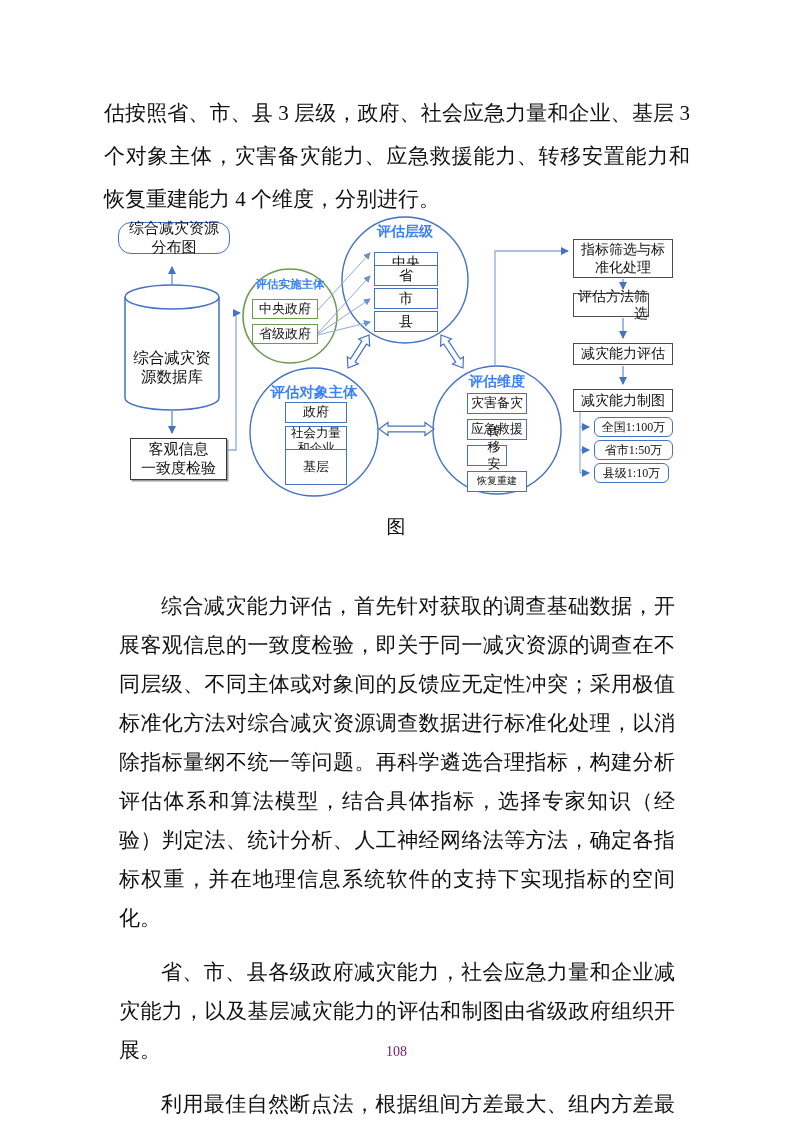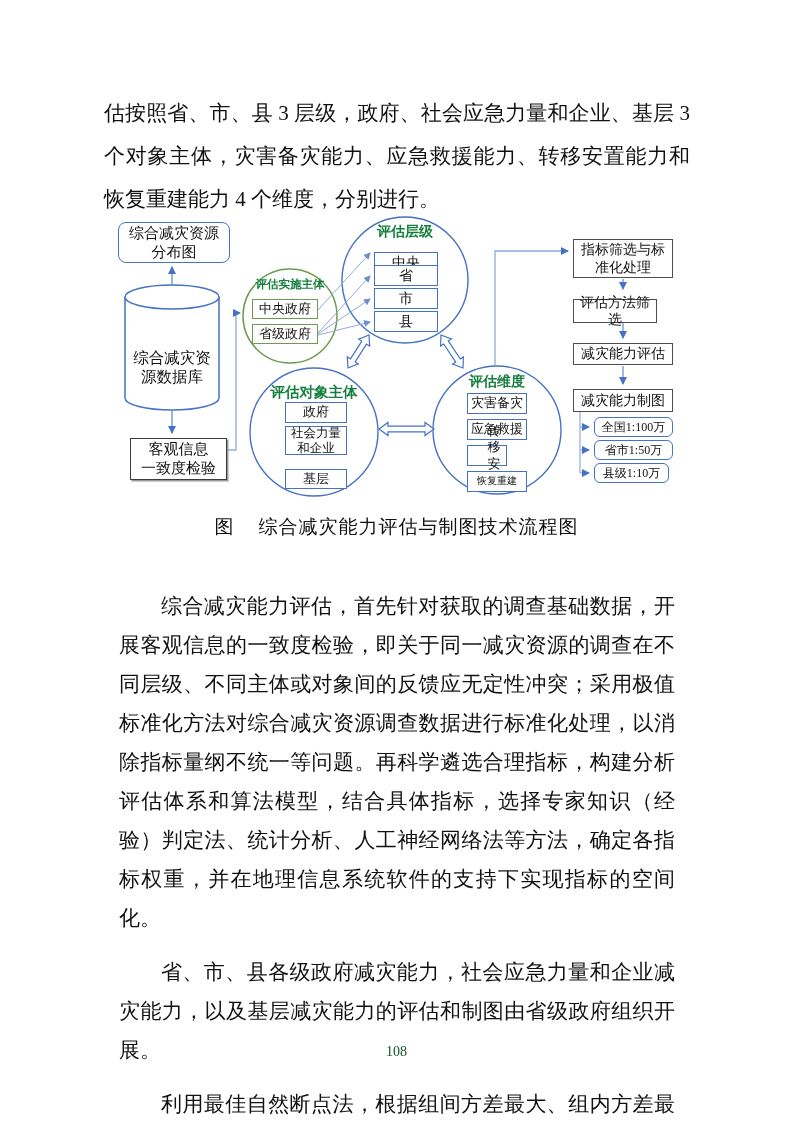--- a/index.html
+++ b/index.html
@@ -16,42 +16,42 @@
     position:absolute;left:104px;top:92px;width:586px;
     font-size:21px;line-height:43px;text-align:justify;
   }
   
   .diagram{position:absolute;left:97px;top:215px;width:600px;height:285px;}
   .diagram svg{position:absolute;left:0;top:0;}
   .d{position:absolute;display:flex;align-items:center;justify-content:center;
      text-align:center;white-space:pre-line;background:#fff;box-sizing:border-box;
      line-height:1.25;}
   .lbl{position:absolute;text-align:center;white-space:pre-line;background:transparent;
-     font-weight:600;color:#15803d;}
+     font-weight:600;color:#3b82f6;}
   .bx-blue{border:1.4px solid #4472C4;}
   .bx-green{border:1.3px solid #6E9B50;}
   .bx-dark{border:1.3px solid #4d4d4d;}
   .rounded{border-radius:8px;}
   .rounded-sm{border-radius:6px;}
   .shadow{box-shadow:1.5px 1.5px 0 #9a9a9a;}
   
   .caption{
     position:absolute;left:0;top:514px;width:793px;
     display:flex;justify-content:center;align-items:center;gap:24px;
     font-size:19px;letter-spacing:1px;
   }
   
   .body-text{
     position:absolute;left:104px;top:572px;width:586px;
     font-size:21px;line-height:39px;text-align:justify;
   }
   .body-text p{margin:15px;text-indent:2em;}
   .page-number{
     position:absolute;left:0;top:1044px;width:793px;
-    text-align:center;font-size:14px;color:#14532d;
+    text-align:center;font-size:14px;color:#701a75;
   }
 </style>
 </head>
 <body>
 
 <div class="page">
 
   <div class="intro">估按照省、市、县 3 层级，政府、社会应急力量和企业、基层 3 个对象主体，灾害备灾能力、应急救援能力、转移安置能力和恢复重建能力 4 个维度，分别进行。</div>
 
   <div class="diagram">
@@ -90,63 +90,62 @@
       <path d="M483,197 L483,258" fill="none" stroke="#8FAADC" stroke-width="1.2"></path>
       <line x1="483" y1="212" x2="492" y2="212" stroke="#8FAADC" stroke-width="1.2" marker-end="url(#ah)"></line>
       <line x1="483" y1="235" x2="492" y2="235" stroke="#8FAADC" stroke-width="1.2" marker-end="url(#ah)"></line>
       <line x1="483" y1="258" x2="492" y2="258" stroke="#8FAADC" stroke-width="1.2" marker-end="url(#ah)"></line>
 
       <path d="M272,120 L261.7,124.1 L264.8,126.1 L253.5,143.9 L250.3,141.9 L251,153 L261.3,148.9 L258.2,146.9 L269.5,129.1 L272.7,131.1 Z" fill="#fff" stroke="#4472C4" stroke-width="1.2"></path>
       <path d="M344,120 L343.6,131.1 L346.7,129.0 L358.7,147.1 L355.6,149.1 L366,153 L366.4,141.9 L363.3,144.0 L351.3,125.9 L354.4,123.9 Z" fill="#fff" stroke="#4472C4" stroke-width="1.2"></path>
       <path d="M282,214 L291,220.5 L291,216.8 L328,216.8 L328,220.5 L337,214 L328,207.5 L328,211.2 L291,211.2 L291,207.5 Z" fill="#fff" stroke="#4472C4" stroke-width="1.2"></path>
     </svg>
 
-    <div class="d bx-blue rounded" style="left:21px;top:7px;width:112px;height:41px;font-size:15px;">综合减灾资源
+    <div class="d bx-blue rounded" style="left:21px;top:7px;width:112px;height:32px;font-size:15px;border-radius:13px;">综合减灾资源
 分布图</div>
     <div class="d" style="left:29px;top:126px;width:92px;height:52px;font-size:15.5px;border:none;background:transparent;">综合减灾资
 源数据库</div>
     <div class="d bx-dark shadow" style="left:33px;top:223px;width:97px;height:42px;font-size:15px;border-color:#3a3a3a;">客观信息
 一致度检验</div>
 
     <div class="lbl" style="left:146px;top:62px;width:94px;font-size:11.5px;">评估实施主体</div>
     <div class="d bx-green" style="left:155px;top:84px;width:66px;height:20px;font-size:13px;">中央政府</div>
     <div class="d bx-green" style="left:155px;top:109px;width:66px;height:20px;font-size:13px;">省级政府</div>
 
     <div class="lbl" style="left:245px;top:8px;width:126px;font-size:14px;">评估层级</div>
     <div class="d bx-blue" style="left:277px;top:37px;width:64px;height:21px;font-size:14px;">中央</div>
     <div class="d bx-blue" style="left:277px;top:50px;width:64px;height:21px;font-size:14px;">省</div>
     <div class="d bx-blue" style="left:277px;top:73px;width:64px;height:21px;font-size:14px;">市</div>
     <div class="d bx-blue" style="left:277px;top:96px;width:64px;height:21px;font-size:14px;">县</div>
 
     <div class="lbl" style="left:154px;top:168px;width:126px;font-size:14.5px;">评估对象主体</div>
     <div class="d bx-blue" style="left:188px;top:187px;width:62px;height:21px;font-size:13px;">政府</div>
     <div class="d bx-blue" style="left:188px;top:211px;width:62px;height:29px;font-size:12.5px;line-height:1.15;">社会力量
 和企业</div>
-    <div class="d bx-blue" style="left:188px;top:254px;width:62px;height:20px;font-size:13px;">基层</div>
+    <div class="d bx-blue" style="left:188px;top:234px;width:62px;height:36px;font-size:13px;">基层</div>
 
     <div class="lbl" style="left:337px;top:158px;width:126px;font-size:14px;">评估维度</div>
     <div class="d bx-blue" style="left:370px;top:178px;width:60px;height:21px;font-size:13px;">灾害备灾</div>
     <div class="d bx-blue" style="left:370px;top:204px;width:60px;height:21px;font-size:13px;">应急救援</div>
     <div class="d bx-blue" style="left:370px;top:230px;width:40px;height:21px;font-size:13px;padding-left:14px;">转移安置</div>
     <div class="d bx-blue" style="left:370px;top:256px;width:60px;height:21px;font-size:10px;">恢复重建</div>
 
     <div class="d bx-dark" style="left:476px;top:24px;width:100px;height:39px;font-size:14px;">指标筛选与标
 准化处理</div>
-    <div class="d bx-dark" style="left:476px;top:84px;width:84px;height:24px;font-size:14px;">评估方法筛选</div>
+    <div class="d bx-dark" style="left:476px;top:78px;width:76px;height:24px;font-size:14px;text-align:right;">评估方法筛选</div>
     <div class="d bx-dark" style="left:476px;top:128px;width:100px;height:22px;font-size:14px;">减灾能力评估</div>
     <div class="d bx-dark" style="left:476px;top:174px;width:100px;height:23px;font-size:14px;">减灾能力制图</div>
 
     <div class="d bx-blue rounded-sm" style="left:497px;top:202px;width:79px;height:20px;font-size:12px;">全国1:100万</div>
     <div class="d bx-blue rounded-sm" style="left:497px;top:225px;width:79px;height:20px;font-size:12px;">省市1:50万</div>
     <div class="d bx-blue rounded-sm" style="left:497px;top:248px;width:75px;height:20px;font-size:12px;">县级1:10万</div>
   </div>
 
   <div class="caption">
     <span>图</span>
-    <span>综合减灾能力评估与制图技术流程图</span>
   </div>
 
   <div class="body-text">
     <p>综合减灾能力评估，首先针对获取的调查基础数据，开展客观信息的一致度检验，即关于同一减灾资源的调查在不同层级、不同主体或对象间的反馈应无定性冲突；采用极值标准化方法对综合减灾资源调查数据进行标准化处理，以消除指标量纲不统一等问题。再科学遴选合理指标，构建分析评估体系和算法模型，结合具体指标，选择专家知识（经验）判定法、统计分析、人工神经网络法等方法，确定各指标权重，并在地理信息系统软件的支持下实现指标的空间化。</p>
     <p>省、市、县各级政府减灾能力，社会应急力量和企业减灾能力，以及基层减灾能力的评估和制图由省级政府组织开展。</p>
     <p>利用最佳自然断点法，根据组间方差最大、组内方差最小的约束条件对综合减灾能力指数进行聚类、分级。建议综合减灾能力分为低、较低、中、较高、高 5 级。根据综合减灾资源调查结果，编制省、市、</p>
   </div>
 
   <div class="page-number">108</div>
 

